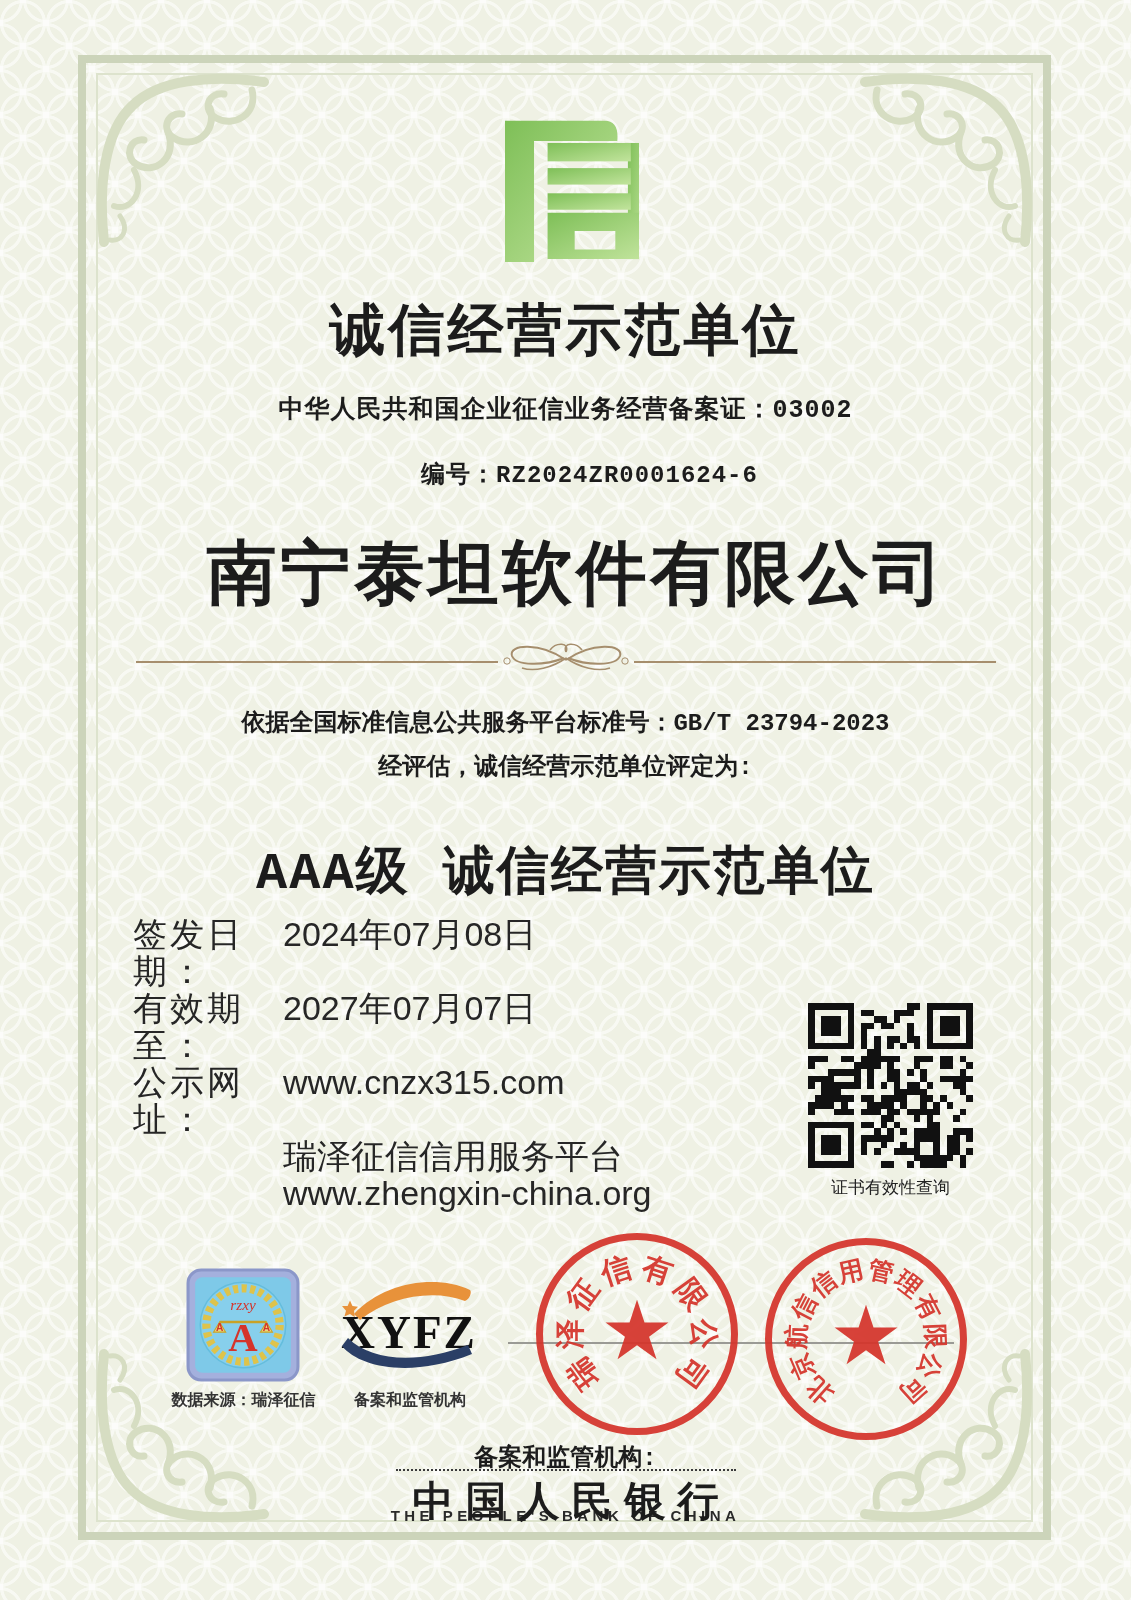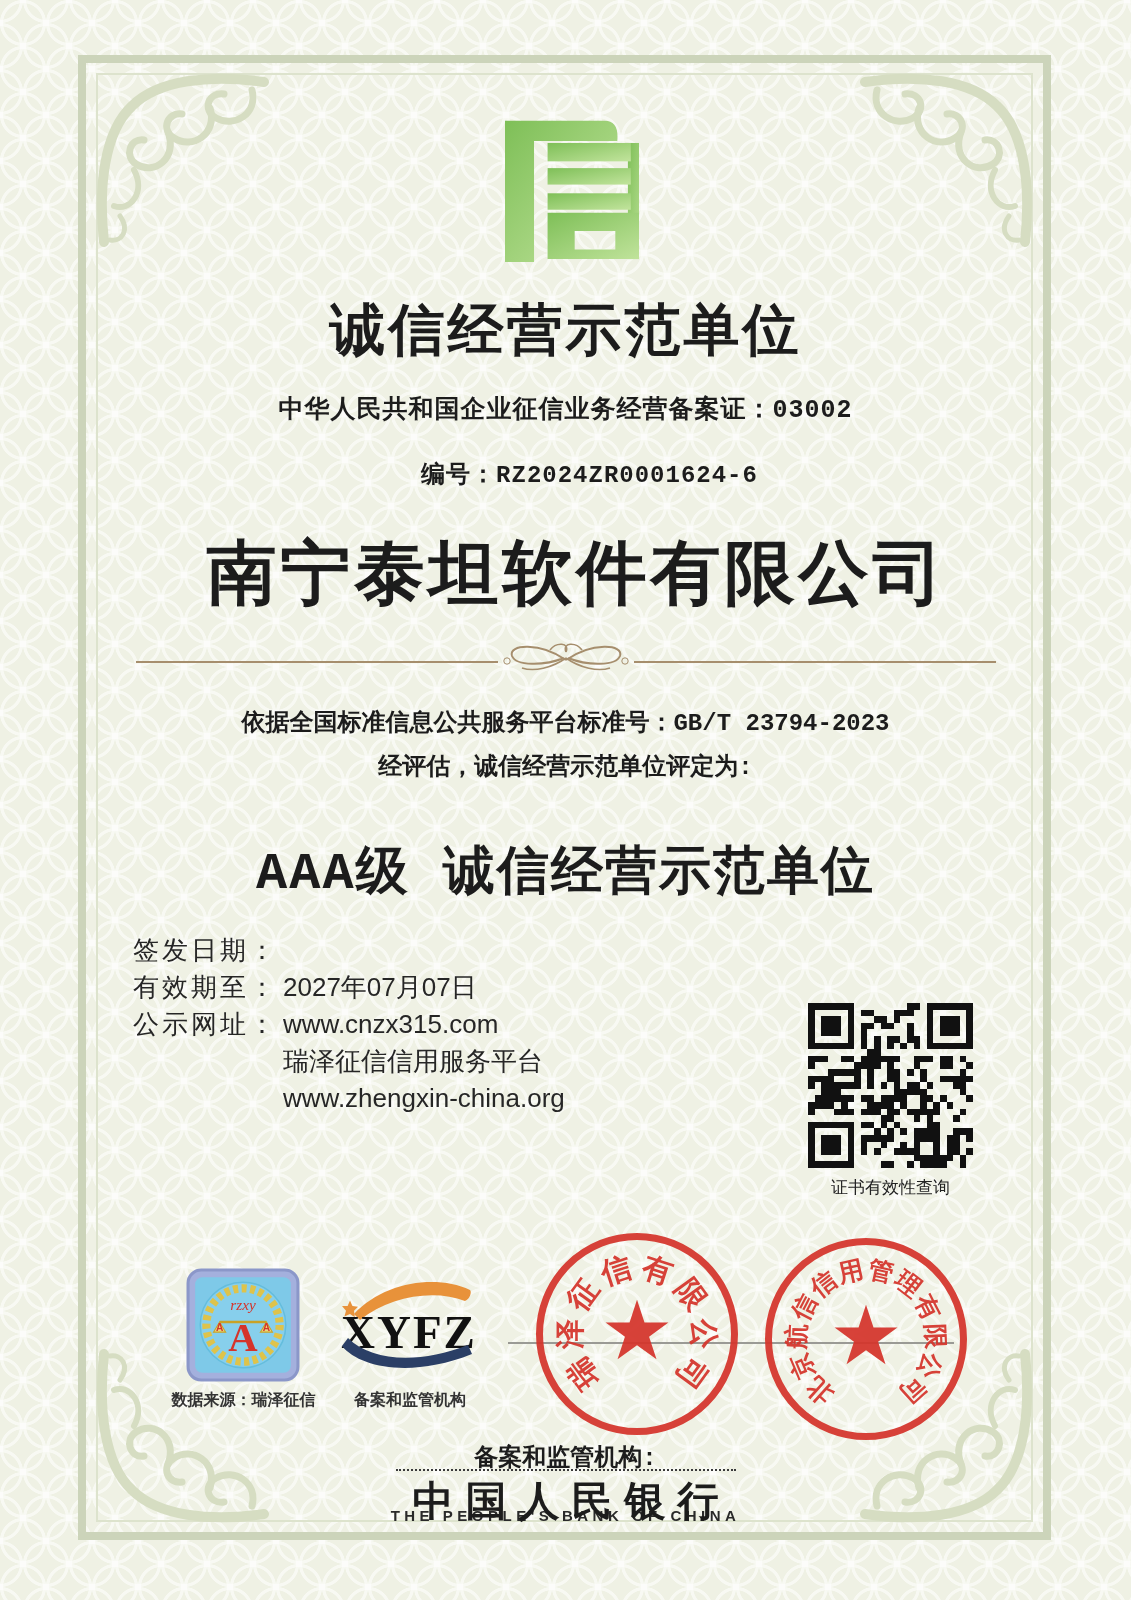--- a/index.html
+++ b/index.html
@@ -22,21 +22,21 @@
   .centered{position:absolute;left:0;right:0;text-align:center;}
   .logo-wrap{position:absolute;left:491px;top:112px;width:148px;height:150px;}
   .cert-title{top:293px;font-size:56px;font-weight:900;letter-spacing:3px;}
   .reg-line{top:392px;font-size:25px;font-weight:700;letter-spacing:1px;}
   .serial-line{top:458px;font-size:24px;font-weight:700;letter-spacing:1px;padding-left:48px;}
   .company-name{top:527px;font-size:70px;font-weight:900;letter-spacing:4px;padding-left:22px;}
   .divider{position:absolute;left:136px;top:632px;}
   .standard-line{top:698px;font-size:24px;font-weight:700;margin-top:8px;}
   .assess-line{top:750px;font-size:24px;font-weight:700;}
   .grade-line{top:836px;font-size:52px;font-weight:900;letter-spacing:2px;}
-  .info-block{position:absolute;left:133px;top:916px;font-size:26px;line-height:37px;color:#262626;margin-top:16px;}
+  .info-block{position:absolute;left:133px;top:916px;font-size:34px;line-height:37px;color:#262626;}
   .info-row{display:flex;}
   .info-label{display:inline-block;width:150px;letter-spacing:3px;}
   .info-value{display:inline-block;}
   .info-extra{padding-left:150px;}
   .qr-box{position:absolute;left:808px;top:1003px;width:165px;height:165px;}
   .qr-caption{position:absolute;left:808px;top:1176px;width:165px;text-align:center;font-size:17px;color:#222;}
   .badge-wrap{position:absolute;left:186px;top:1268px;width:114px;height:116px;}
   .badge-caption{position:absolute;left:146px;top:1390px;width:195px;text-align:center;font-size:16px;font-weight:700;color:#333;}
   .xyfz-wrap{position:absolute;left:326px;top:1272px;width:166px;height:104px;}
   .xyfz-caption{position:absolute;left:330px;top:1390px;width:160px;text-align:center;font-size:16px;font-weight:700;color:#333;}
@@ -137,20 +137,21 @@
     </g>
   </svg>
 
   <div class="centered serif standard-line">依据全国标准信息公共服务平台标准号：GB/T 23794-2023</div>
   <div class="centered serif assess-line">经评估，诚信经营示范单位评定为:</div>
   <div class="centered serif grade-line">AAA级 诚信经营示范单位</div>
 
   <div class="info-block">
     <div class="info-row">
       <span class="info-label">签发日期：</span>
+      <span class="info-value">2024年07月08日</span>
     </div>
     <div class="info-row">
       <span class="info-label">有效期至：</span>
       <span class="info-value">2027年07月07日</span>
     </div>
     <div class="info-row">
       <span class="info-label">公示网址：</span>
       <span class="info-value">www.cnzx315.com</span>
     </div>
     <div class="info-extra">瑞泽征信信用服务平台</div>

